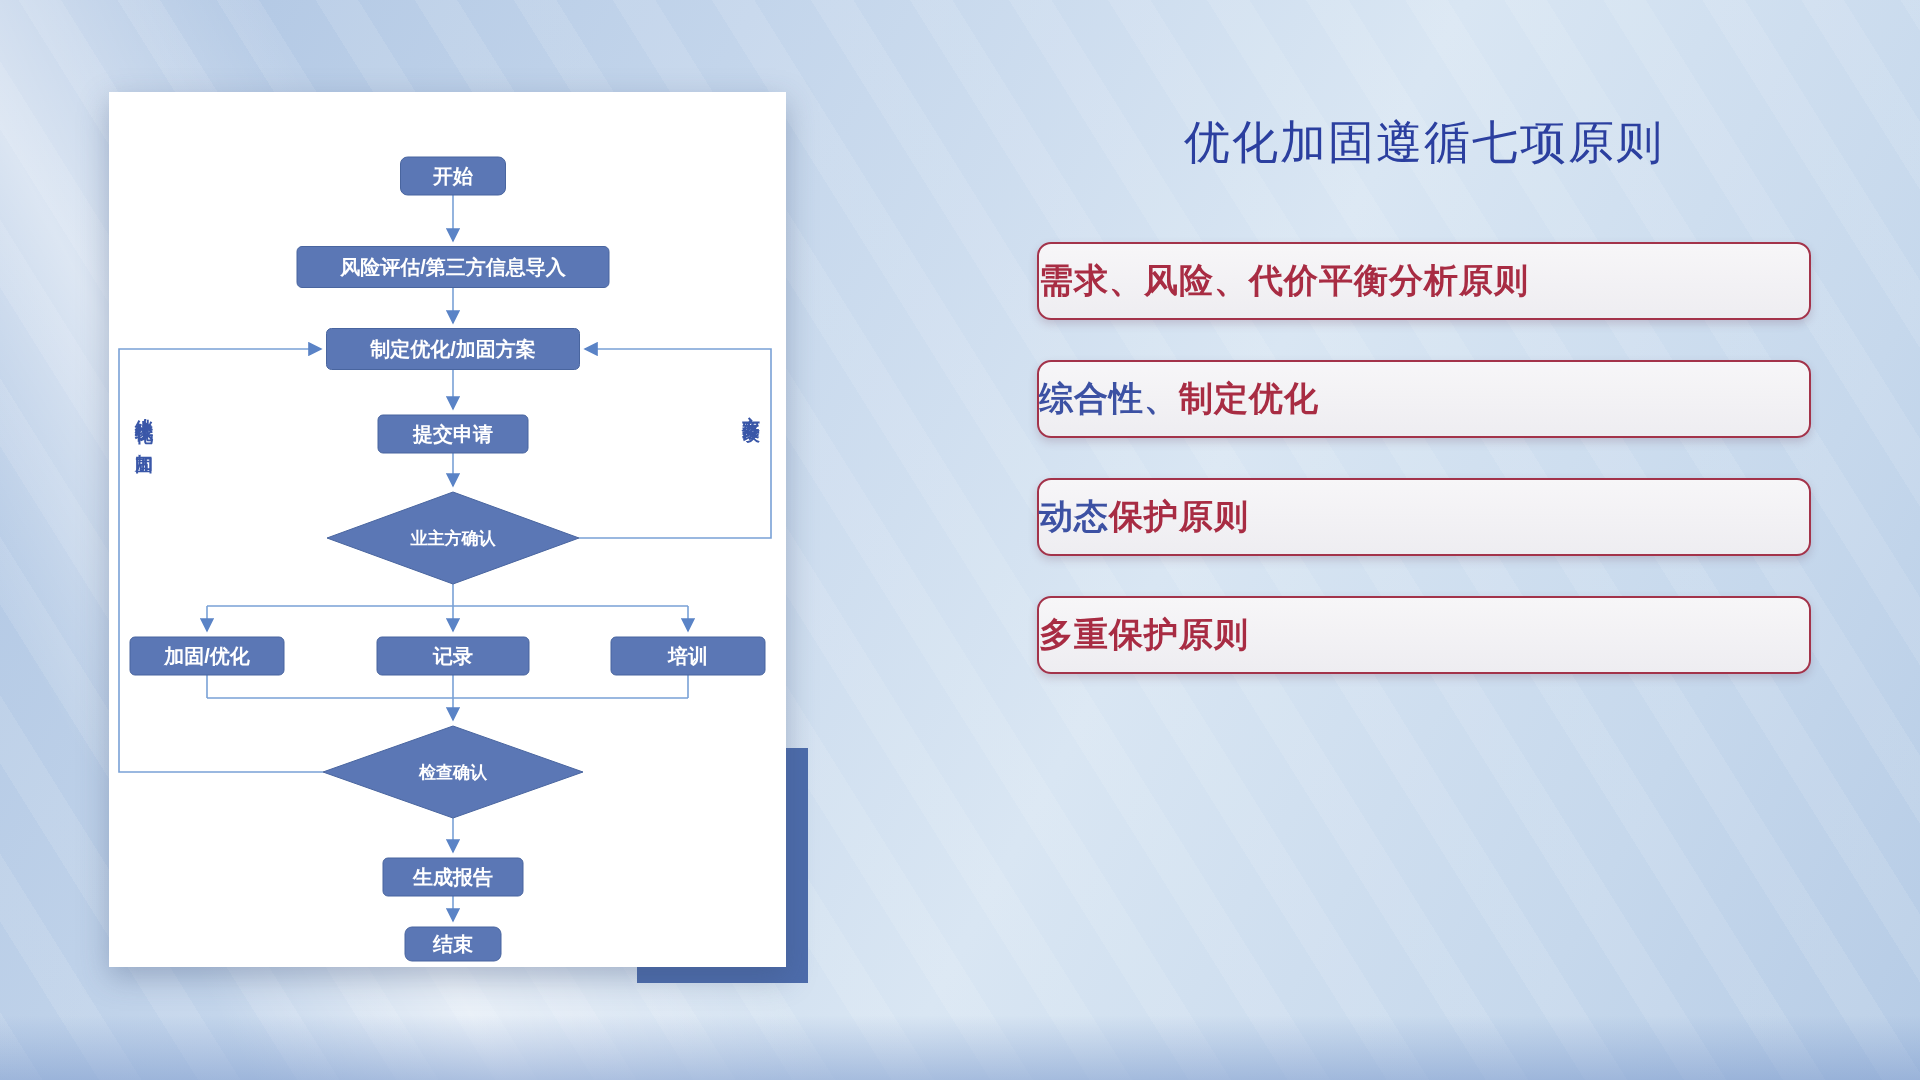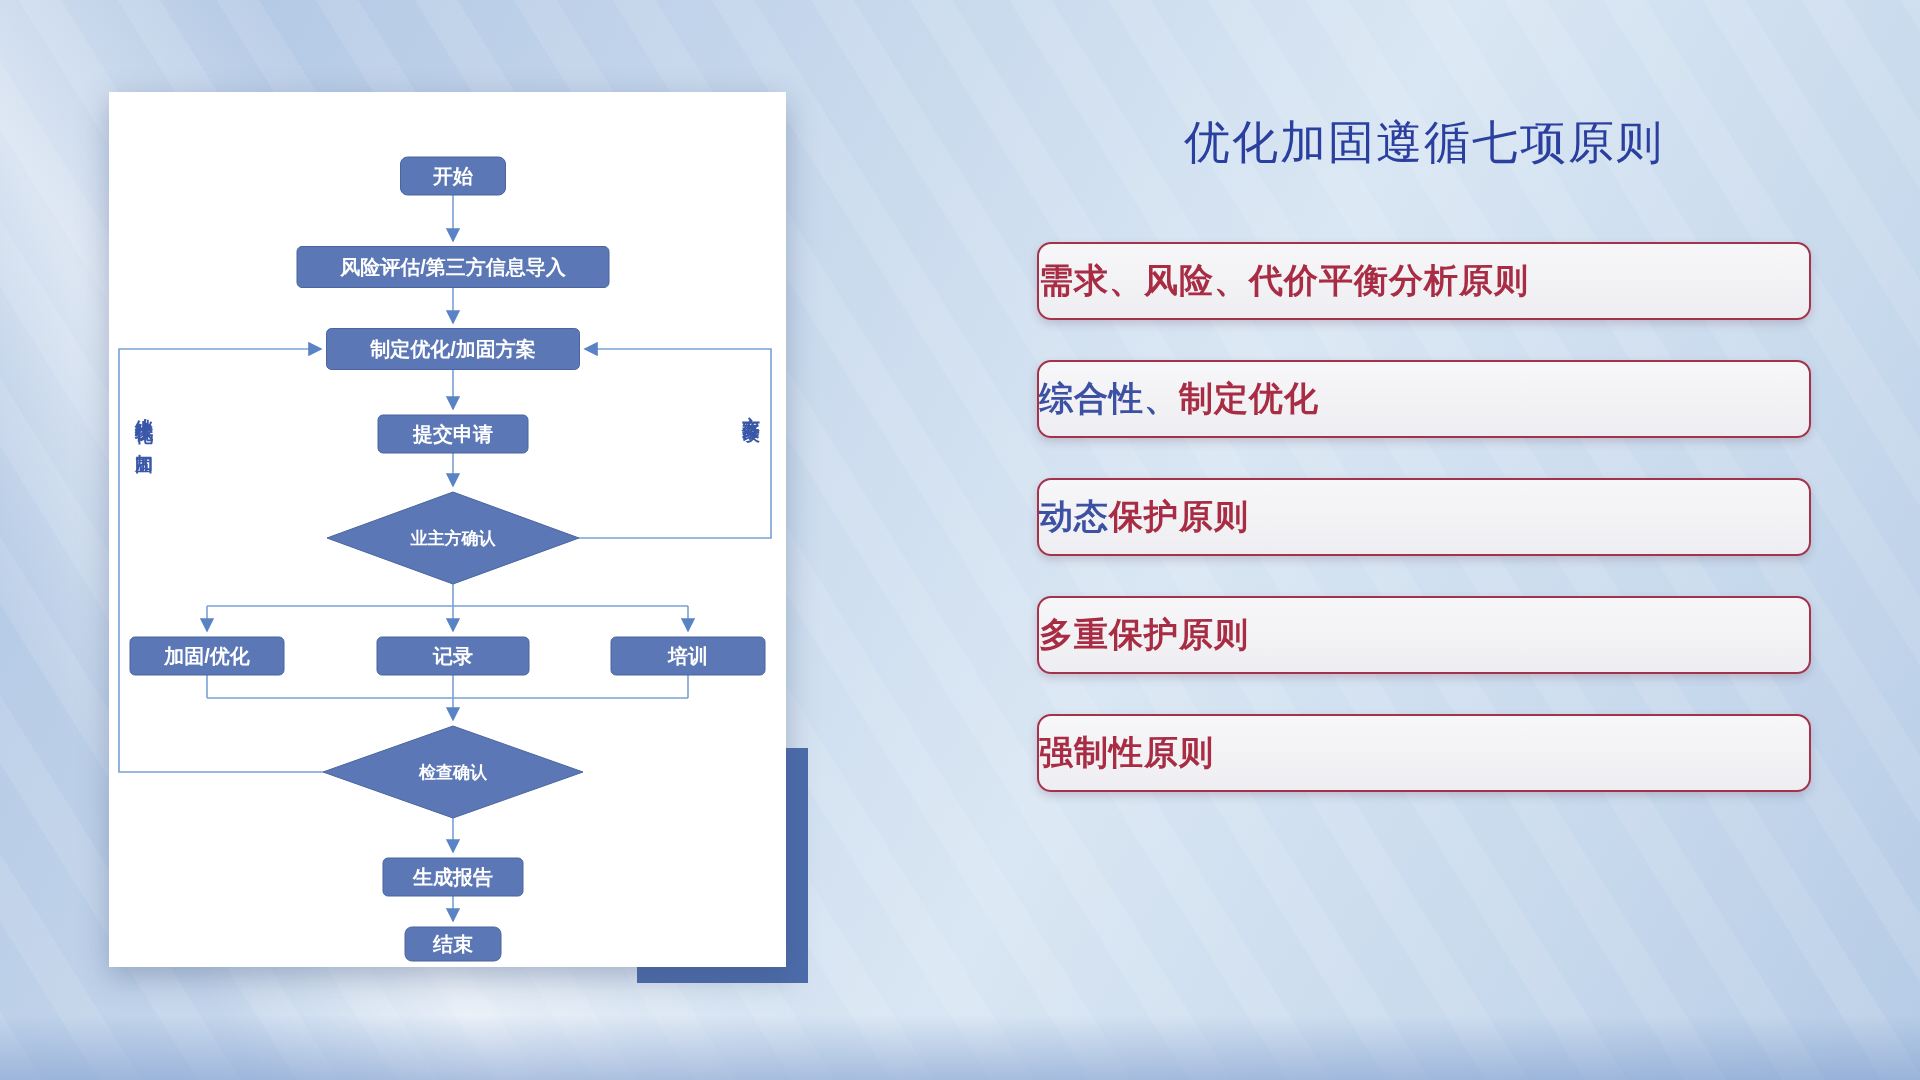--- a/index.html
+++ b/index.html
@@ -131,19 +131,15 @@
         <span class="seg-red">制定优化</span>
     </div>
     <div class="principle">
       <span class="seg-blue">动态</span>
         <span class="seg-red">保护原则</span>
     </div>
     <div class="principle">
       <span class="seg-blue"></span>
         <span class="seg-red">多重保护原则</span>
     </div>
-    <div class="principle">
-      <span class="seg-blue"></span>
-        <span class="seg-red">强制性原则</span>
-    </div>
   </div>
 
 </div>
 
 </body></html>

